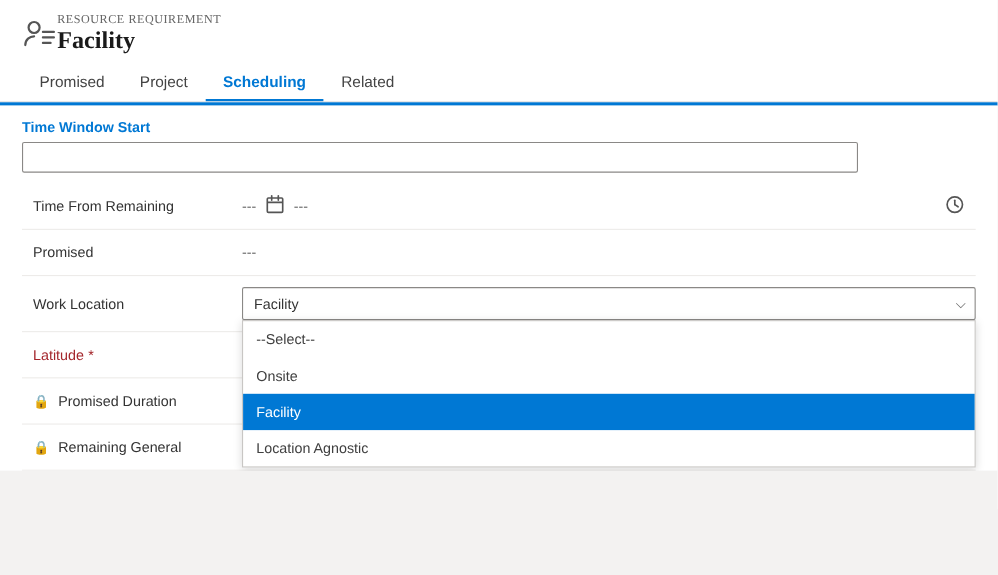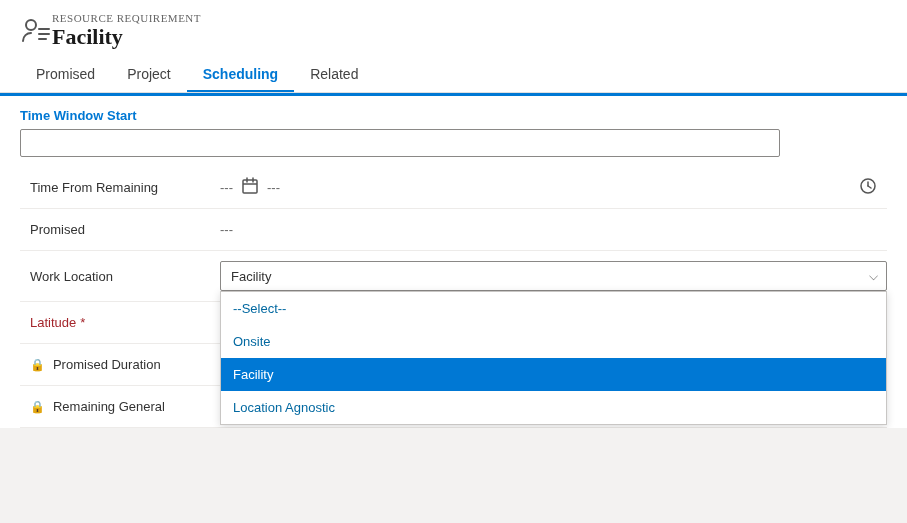--- a/index.html
+++ b/index.html
@@ -196,21 +196,21 @@
       border: 1px solid #c8c6c4;
       background: #fff;
       z-index: 100;
       box-shadow: 0 2px 8px rgba(0,0,0,0.15);
     }
 
     .dropdown-option {
       padding: 9px 12px;
       font-size: 13px;
       cursor: pointer;
-      color: #0369a1;
+      color: #404040;
     }
 
     .dropdown-option.selected {
       background: #0078d4;
       color: #fff;
     }
 
     .form-row-lock .form-label {
       display: flex;
       align-items: center;

